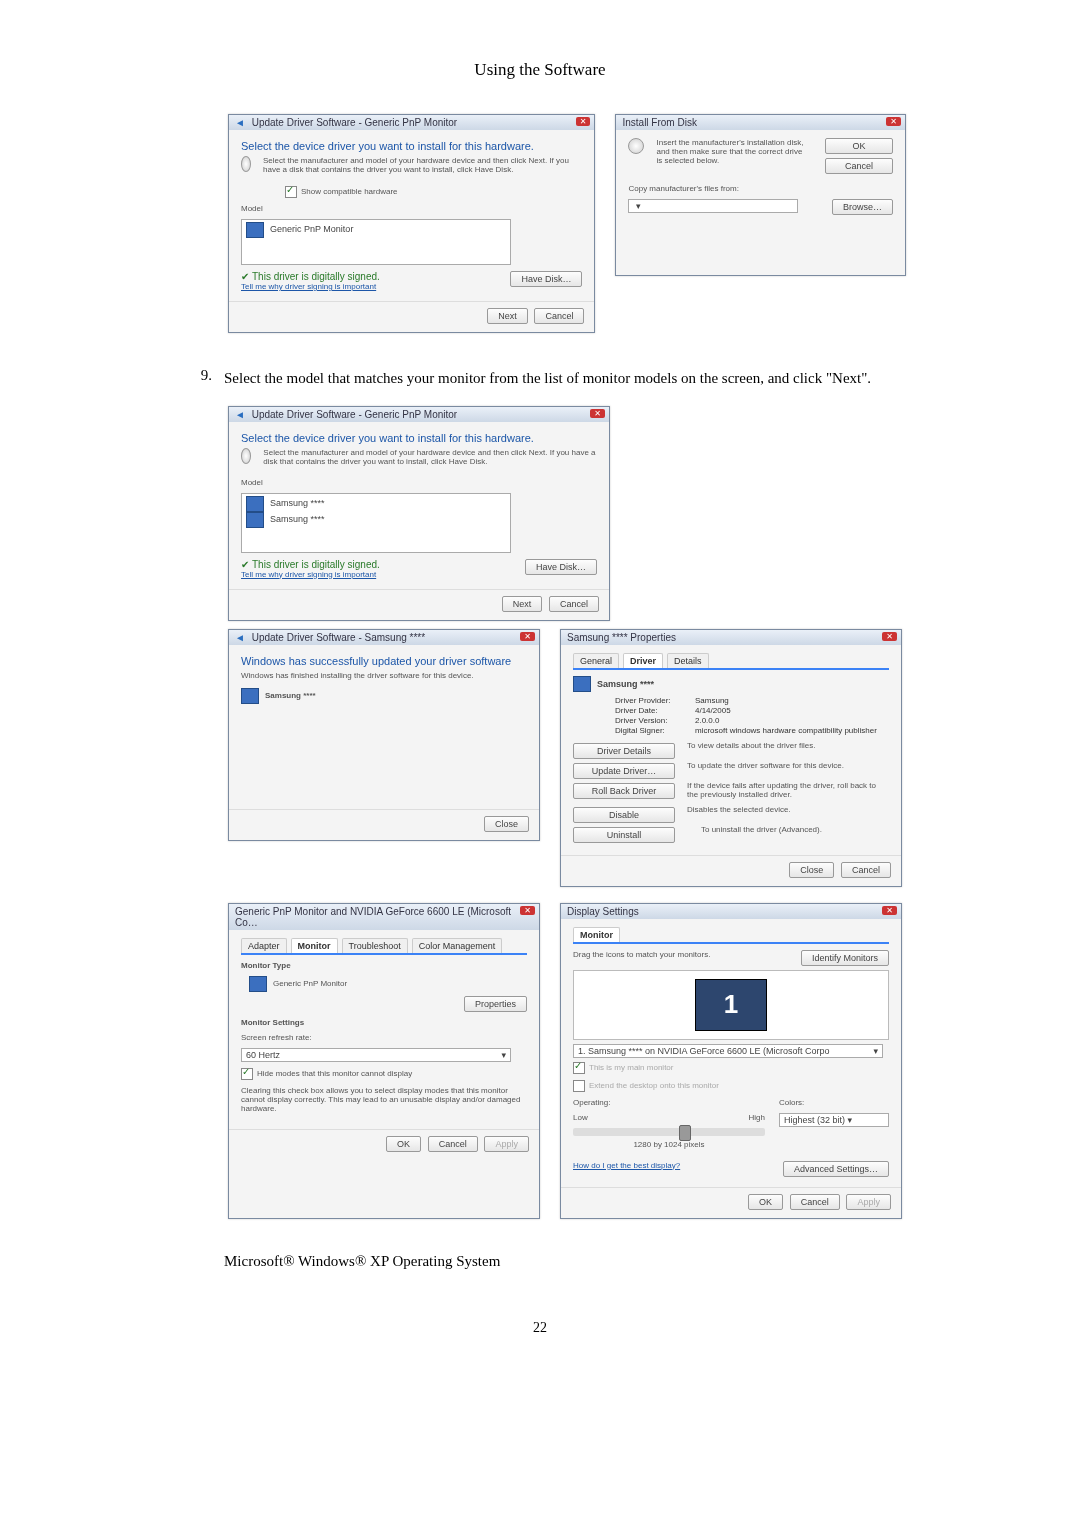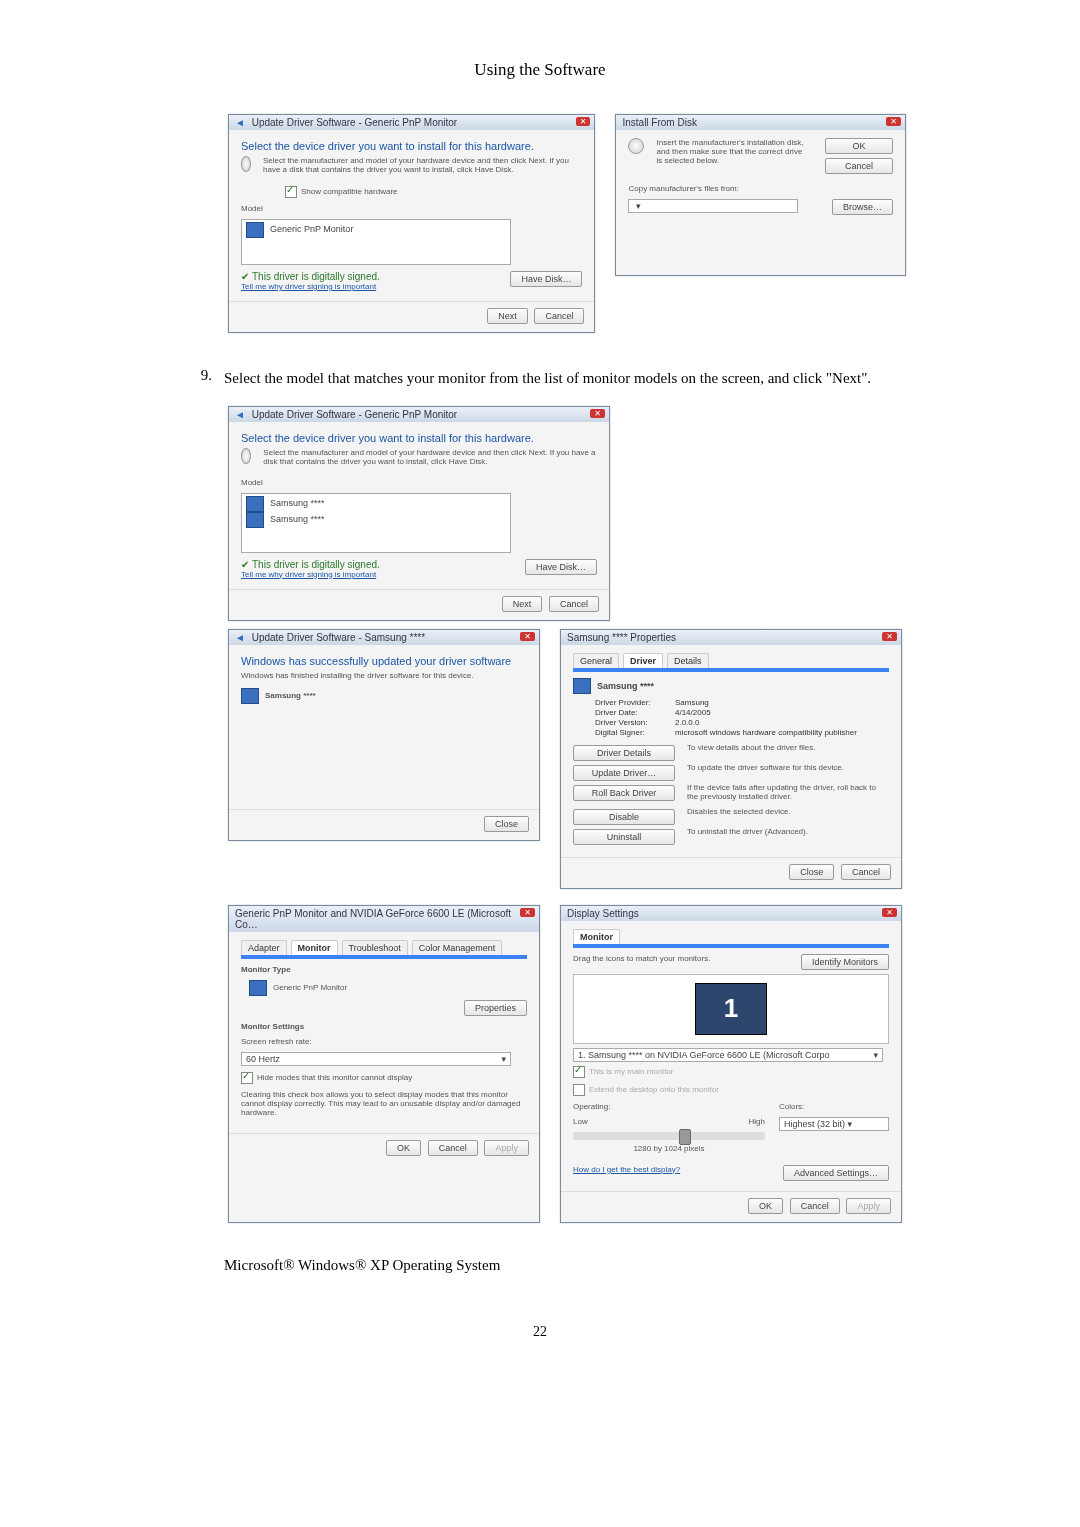--- a/index.html
+++ b/index.html
@@ -137,33 +137,33 @@
 .w380 { width: 380px; }
 .w300 { width: 300px; }
 .w310 { width: 310px; }
 .w340 { width: 340px; }
 .row-two { display: flex; gap: 12px; margin-left: 54px; }
 .tabs {
   display: flex;
   gap: 4px;
   font-size: 9px;
   color: #333;
-  border-bottom: 4px solid #3b82f6;
+  border-bottom: 2px solid #3b82f6;
   margin-bottom: 6px;
 }
 .tab {
   padding: 2px 6px;
   border: 1px solid #ccc;
   border-bottom: none;
   background: #f0f0f0;
   border-radius: 2px 2px 0 0;
 }
 .tab.active { background: #fff; font-weight: bold; }
 .kv { display: flex; font-size: 8px; color: #333; margin: 1px 0; }
-.kv .k { width: 80px; }
+.kv .k { width: 80px; margin-left: 20px; }
 .btn-wide { width: 80px; text-align: center; margin: 2px 0; }
 .flex-between { display:flex; justify-content:space-between; align-items:flex-start; gap:6px;}
 .field {
   border: 1px solid #aaa;
   background: #fff;
   font-size: 9px;
   padding: 1px 4px;
   display: inline-block;
 }
 .checkbox {
@@ -344,21 +344,21 @@
           <div class="flex-between">
               <span class="btn btn-wide">Roll Back Driver</span>
               <span class="subtext" style="flex:1;margin-left:6px;">If the device fails after updating the driver, roll back to the previously installed driver.</span>
             </div>
           <div class="flex-between">
               <span class="btn btn-wide">Disable</span>
               <span class="subtext" style="flex:1;margin-left:6px;">Disables the selected device.</span>
             </div>
           <div class="flex-between">
               <span class="btn btn-wide">Uninstall</span>
-              <span class="subtext" style="flex:1;margin-left:6px;">To uninstall the driver (Advanced).</span>
+              <span class="subtext" style="flex:1;margin-left:20px;">To uninstall the driver (Advanced).</span>
             </div>
         </div>
       </div>
       <div class="dlg-footer">
         <span class="btn">Close</span>
         <span class="btn">Cancel</span>
       </div>
     </div>
   </div>
 

